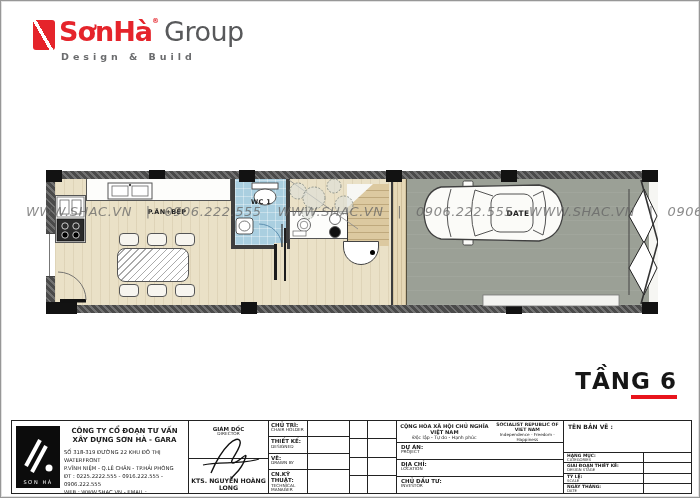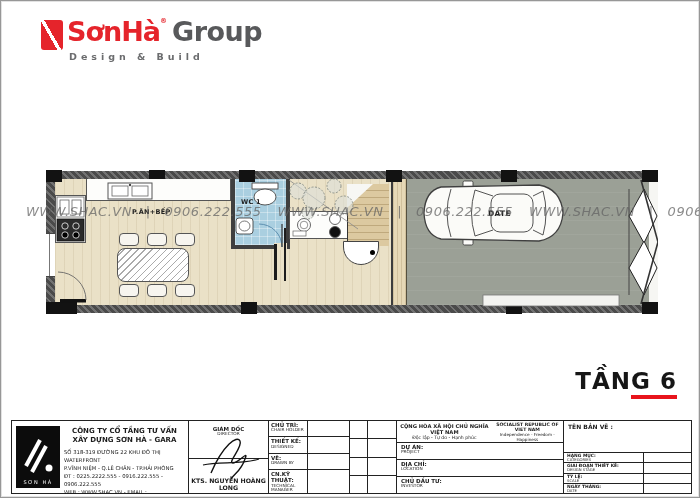--- a/index.html
+++ b/index.html
@@ -1,27 +1,27 @@
 <!DOCTYPE html>
 <html><head>
 <meta charset="utf-8">
 <style>
   html,body{margin:0;padding:0;background:#fff;}
   .page{position:relative;width:700px;height:498px;background:#fff;box-sizing:border-box;
         border:1px solid #979797;box-shadow:inset 0 0 0 1px #e2e2e2;
         font-family:"DejaVu Sans",sans-serif;overflow:hidden;}
 
   
-  .brand{position:absolute;left:40px;top:16px;width:230px;height:50px;}
+  .brand{position:absolute;left:32px;top:16px;width:230px;height:50px;}
   .brand-row{display:flex;align-items:flex-start;}
   .emblem{width:22px;height:30px;background:#e5242b;border-radius:3px;margin-right:4px;margin-top:3px;
           background-image:linear-gradient(60deg,transparent 42%,#fff 42%,#fff 52%,transparent 52%);}
   .brand-red{color:#e5242b;font-size:27px;font-weight:800;letter-spacing:-1px;line-height:30px;}
   .brand-reg{color:#e5242b;font-size:7px;vertical-align:top;font-weight:700;}
-  .brand-gray{color:#58595b;font-size:27px;font-weight:700;letter-spacing:-0.5px;line-height:30px;margin-left:5px;}
+  .brand-gray{color:#58595b;font-size:27px;font-weight:400;letter-spacing:-0.5px;line-height:30px;margin-left:5px;}
   .brand-tag{color:#6b6c6e;font-size:9.5px;font-weight:600;letter-spacing:0.42em;margin-top:1px;margin-left:28px;}
 
   
   .plan{position:absolute;left:45px;top:170px;width:612px;height:142px;}
   .abs{position:absolute;box-sizing:border-box;}
   .floor-kitchen{left:9px;top:8px;width:336px;height:126px;z-index:1;background:#eae1c7;
       background-image:repeating-linear-gradient(90deg,rgba(120,95,50,.10) 0 1px,transparent 1px 9px);}
   .floor-plank{left:345px;top:8px;width:16px;height:126px;z-index:1;background:#e6d8b6;
       border-left:2px solid #3c3c3c;border-right:1px solid #55503f;
       background-image:repeating-linear-gradient(90deg,rgba(110,85,40,.18) 0 1px,transparent 1px 4px);}
@@ -49,21 +49,21 @@
   .chair{width:20px;height:13px;z-index:3;background:#f7f5ef;border:1px solid #555;border-radius:4px;}
   .hall-counter{left:243px;top:40px;width:70px;height:28px;}
   .bar{background:#1d1d1d;z-index:3;}
   .stairs{left:301px;top:13px;width:42px;height:62px;z-index:3;border-left:1.5px solid #333;
       background:repeating-linear-gradient(180deg,#dcc9a0 0 6px,#bfa97d 6px 7px);}
   .stair-cut{left:301px;top:13px;width:0;height:0;z-index:3;border-right:26px solid transparent;border-top:24px solid #f7f7f4;}
   .stair-cap{left:297px;top:70px;width:36px;height:24px;z-index:3;background:#fff;border:1.5px solid #444;
       border-radius:0 0 20px 20px;}
   .stair-dot{left:324px;top:79px;width:5px;height:5px;border-radius:50%;background:#000;z-index:4;}
   .plan-svg{position:absolute;inset:0;z-index:4;pointer-events:none;}
-  .room-label{position:absolute;z-index:5;font-size:6.5px;font-weight:700;color:#222;letter-spacing:0.3px;}
+  .room-label{position:absolute;z-index:5;font-size:6.5px;font-weight:700;color:#222;text-align:center;letter-spacing:0.3px;}
   .watermark{position:absolute;left:25px;top:203px;width:673px;height:17px;overflow:hidden;display:flex;
       z-index:6;color:rgba(100,100,100,.75);font-size:13px;font-weight:500;letter-spacing:.5px;white-space:pre;}
   .wm-unit{margin-right:16px;white-space:pre;font-style:italic;}
 
   
   .floor-label{position:absolute;right:22px;top:367px;text-align:right;z-index:5;}
   .floor-label-text{font-size:23px;font-weight:800;color:#161616;letter-spacing:1px;}
   .floor-label-bar{width:46px;height:4px;background:#e8141c;margin-left:auto;margin-top:1px;}
 
   
@@ -254,21 +254,21 @@
     <div class="tcol colA">
       <div class="slogo">
         <svg width="44" height="62" viewBox="0 0 44 62">
           <path d="M 10 40 L 24 14" stroke="#fff" stroke-width="4" fill="none"></path>
           <path d="M 16 46 L 30 20" stroke="#fff" stroke-width="4" fill="none"></path>
           <circle cx="33" cy="42" r="3.5" fill="#fff"></circle>
         </svg>
         <div class="slogo-text">SƠN HÀ</div>
       </div>
       <div class="company">
-        <div class="title">CÔNG TY CỔ TẦNG TƯ VẤN</div>
+        <div class="title">CÔNG TY CỔ ĐOẠN TƯ VẤN</div>
         <div class="title">XÂY DỰNG SƠN HÀ - GARA</div>
         <div class="line" style="margin-top:3px">SỐ 318-319 ĐƯỜNG 22 KHU ĐÔ THỊ WATERFRONT</div>
         <div class="line">P.VĨNH NIỆM - Q.LÊ CHÂN - TP.HẢI PHÒNG</div>
         <div class="line">ĐT : 0225.2222.555 - 0916.222.555 - 0906.222.555</div>
         <div class="line">WEB : WWW.SHAC.VN - EMAIL : SONHA@SHAC.VN</div>
       </div>
     </div>
 
     <div class="tcol colB">
       <div class="sig-rule"></div>

